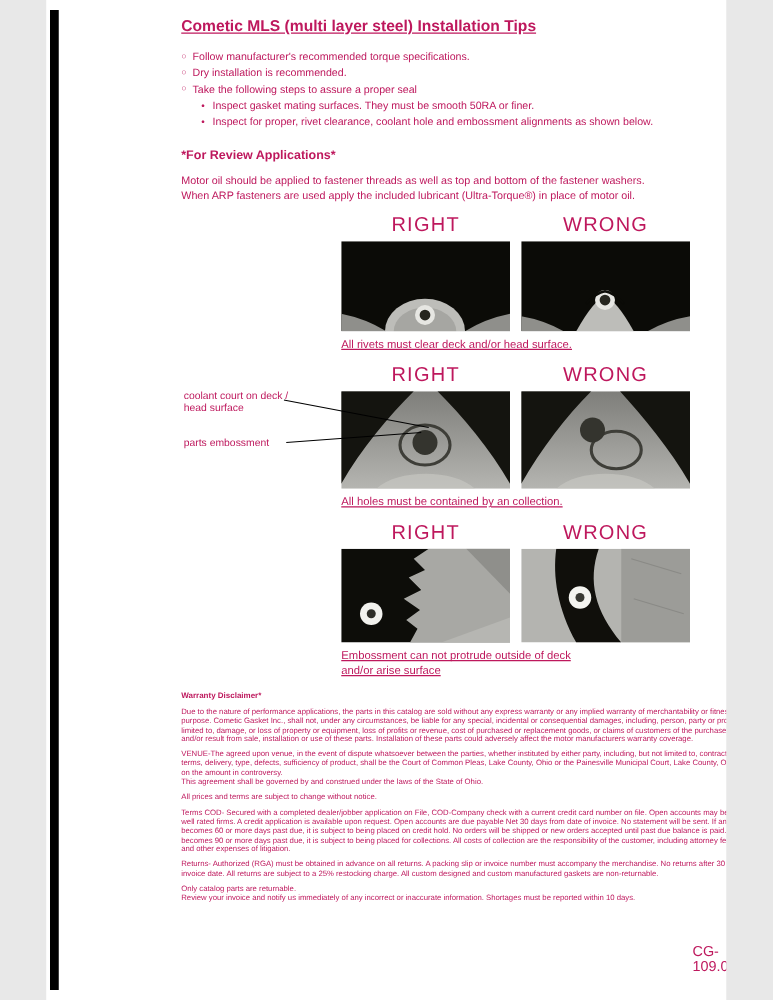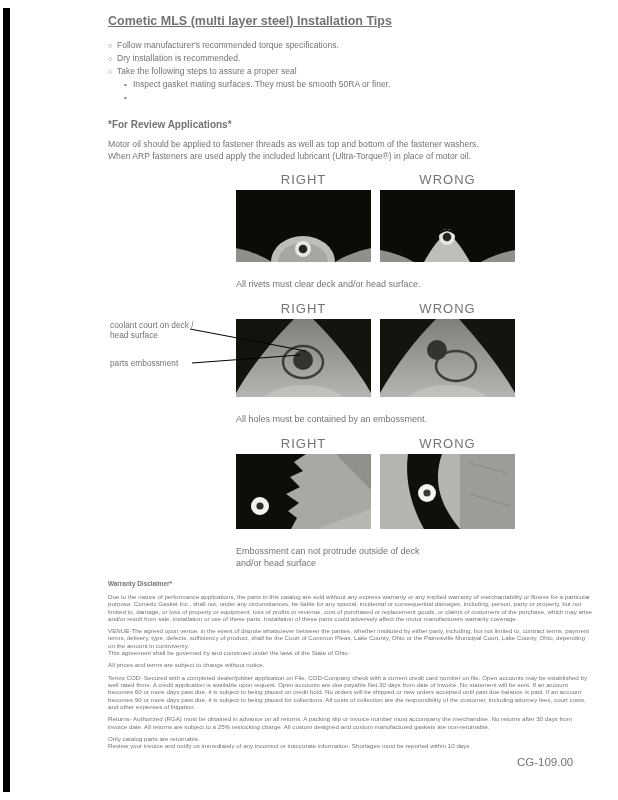--- a/index.html
+++ b/index.html
@@ -1,18 +1,18 @@
 <!DOCTYPE html>
 <html><head>
 <meta charset="utf-8">
 <style>
   html,body { margin:0; padding:0; background:#e8e8e8; }
   .page {
-    position:relative; width:618px; height:800px; margin:0 auto;
-    background:#ffffff; color:#737373;
+    position:relative; width:544px; height:800px; margin:0 auto;
+    background:#ffffff; color:#be185d;
     font-family:"Liberation Sans", sans-serif;
     overflow:hidden;
   }
   .left-bar { position:absolute; left:3px; top:8px; width:7px; height:784px; background:#000; }
 
   .content { position:absolute; left:108px; top:14px; width:484px; }
 
   .title { font-size:12.5px; font-weight:bold; text-decoration:underline; margin:0 0 12px 0; }
 
   .bullets { font-size:8.5px; line-height:1.3; }
@@ -21,23 +21,23 @@
   .sub-bullets { margin-left:16px; margin-top:2px; }
   .sub-bullets .bullet-glyph { font-size:8px; }
 
   .diesel-heading { font-size:10px; font-weight:bold; margin:16px 0 9px 0; }
   .body-para { font-size:8.6px; line-height:1.32; margin:0 0 9px 0; width:445px; }
   .preline { white-space:pre-line; }
 
   .diagrams { margin-left:128px; width:280px; margin-top:10px; }
   .diag-row { display:flex; gap:9px; }
   .diag-col { width:135px; }
-  .diag-header { text-align:center; font-size:13px; letter-spacing:1px; margin-bottom:3px; }
+  .diag-header { text-align:center; font-size:16px; letter-spacing:1px; margin-bottom:3px; }
   svg.diag { display:block; width:135px; }
-  .diag-caption { font-size:9px; margin:17px 0 11px 0; line-height:1.25; }
+  .diag-caption { font-size:9px; margin:5px 0 11px 0; line-height:1.25;text-decoration:underline; }
 
   .row2-wrap { position:relative; }
   .row2-labels { position:absolute; left:-126px; width:122px; font-size:8.3px; line-height:1.2; }
   .r2-label1 { position:absolute; left:0; top:20px; width:86px; }
   .r2-label2 { position:absolute; left:0; top:58px; width:110px; }
   .r2-lines { position:absolute; left:-46px; top:24px; width:130px; height:44px; pointer-events:none; }
 
   .legal { margin-top:10px; width:484px; }
   .legal-heading { font-size:6.4px; font-weight:bold; margin:0 0 6px 0; }
   .legal-p { font-size:6.2px; line-height:1.18; margin:0 0 5px 0; }
@@ -66,20 +66,21 @@
         <span class="bullet-glyph">○</span>
         <span>Take the following steps to assure a proper seal</span>
       </div>
       <div class="sub-bullets">
         <div class="bullet-row">
           <span class="bullet-glyph">•</span>
           <span>Inspect gasket mating surfaces.  They must be smooth 50RA or finer.</span>
         </div>
         <div class="bullet-row">
           <span class="bullet-glyph">•</span>
+          <span>Inspect for proper, rivet clearance, coolant hole and embossment alignments as shown below.</span>
         </div>
       </div>
     </div>
 
     <h2 class="diesel-heading">*For Review Applications*</h2>
     <p class="body-para preline">Motor oil should be applied to fastener threads as well as top and bottom of the fastener washers.
 When ARP fasteners are used apply the included lubricant (Ultra-Torque®) in place of motor oil.</p>
 
     <div class="diagrams">
 
@@ -148,21 +149,21 @@
             </defs>
             <rect width="135" height="78" fill="url(#g2b)"></rect>
             <path d="M0,0 L56,0 C36,20 16,46 0,74 Z" fill="#14140f"></path>
             <path d="M135,0 L135,74 C119,46 97,20 79,0 Z" fill="#14140f"></path>
             <path d="M28,78 C45,62 90,62 107,78 Z" fill="#c9c9c5" opacity="0.6"></path>
             <ellipse cx="76" cy="47" rx="20" ry="15" fill="none" stroke="#3e3e38" stroke-width="2.5"></ellipse>
             <circle cx="57" cy="31" r="10" fill="#34342e"></circle>
           </svg>
         </div>
       </div>
-      <div class="diag-caption">All holes must be contained by an embossment.</div>
+      <div class="diag-caption">All holes must be contained by an collection.</div>
 
       <div class="diag-row">
         <div class="diag-col">
           <div class="diag-header">RIGHT</div>
           <svg class="diag" viewBox="0 0 135 75">
             <rect width="135" height="75" fill="#0d0d09"></rect>
             <path d="M135,0 L135,75 L55,75 L61,64 L52,57 L63,49 L50,40 L64,33 L54,23 L67,17 L58,8 L70,0 Z" fill="#a8a8a4"></path>
             <path d="M100,0 L135,0 L135,36 Z" fill="#8f8f8b"></path>
             <path d="M80,75 L135,75 L135,55 Z" fill="#bcbcb8" opacity="0.7"></path>
             <circle cx="24" cy="52" r="9" fill="#f2f2ee"></circle>
@@ -176,21 +177,21 @@
             <rect x="80" width="55" height="75" fill="#9c9c98"></rect>
             <line x1="88" y1="8" x2="128" y2="20" stroke="#8a8a86" stroke-width="1"></line>
             <line x1="90" y1="40" x2="130" y2="52" stroke="#8a8a86" stroke-width="1"></line>
             <path d="M28,0 L62,0 C53,26 59,50 80,75 L44,75 C29,48 25,22 28,0 Z" fill="#100f0b"></path>
             <circle cx="47" cy="39" r="9" fill="#f4f4f0"></circle>
             <circle cx="47" cy="39" r="3.6" fill="#3a3a34"></circle>
           </svg>
         </div>
       </div>
       <div class="diag-caption preline">Embossment can not protrude outside of deck
-and/or head surface</div>
+and/or arise surface</div>
     </div>
 
     <div class="legal">
       <div class="legal-heading">Warranty Disclaimer*</div>
       <p class="legal-p preline">Due to the nature of performance applications, the parts in this catalog are sold without any express warranty or any implied warranty of merchantability or fitness for a particular purpose.  Cometic Gasket Inc., shall not, under any circumstances, be liable for any special, incidental or consequential damages, including, person, party or property, but not limited to, damage, or loss of property or equipment, loss of profits or revenue, cost of purchased or replacement goods, or claims of customers of the purchase, which may arise and/or result from sale, installation or use of these parts.  Installation of these parts could adversely affect the motor manufacturers warranty coverage.</p>
       <p class="legal-p preline">VENUE-The agreed upon venue, in the event of dispute whatsoever between the parties, whether instituted by either party, including, but not limited to, contract terms, payment terms, delivery, type, defects, sufficiency of product, shall be the Court of Common Pleas, Lake County, Ohio or the Painesville Municipal Court, Lake County, Ohio, depending on the amount in controversy.
 This agreement shall be governed by and construed under the laws of the State of Ohio.</p>
       <p class="legal-p preline">All prices and terms are subject to change without notice.</p>
       <p class="legal-p preline">Terms COD- Secured with a completed dealer/jobber application on File, COD-Company check with a current credit card number on file.  Open accounts may be established by well rated firms.  A credit application is available upon request.  Open accounts are due payable Net 30 days from date of invoice.  No statement will be sent.  If an account becomes 60 or more days past due, it is subject to being placed on credit hold.  No orders will be shipped or new orders accepted until past due balance is paid.  If an account becomes 90 or more days past due, it is subject to being placed for collections.  All costs of collection are the responsibility of the customer, including attorney fees, court costs, and other expenses of litigation.</p>
       <p class="legal-p preline">Returns- Authorized (RGA) must be obtained in advance on all returns.  A packing slip or invoice number must accompany the merchandise.  No returns after 30 days from invoice date.  All returns are subject to a 25% restocking charge.  All custom designed and custom manufactured gaskets are non-returnable.</p>

